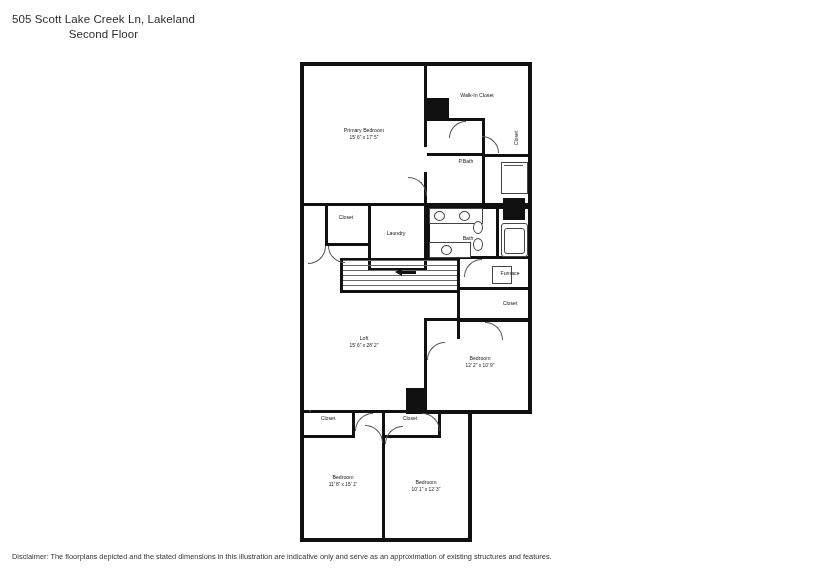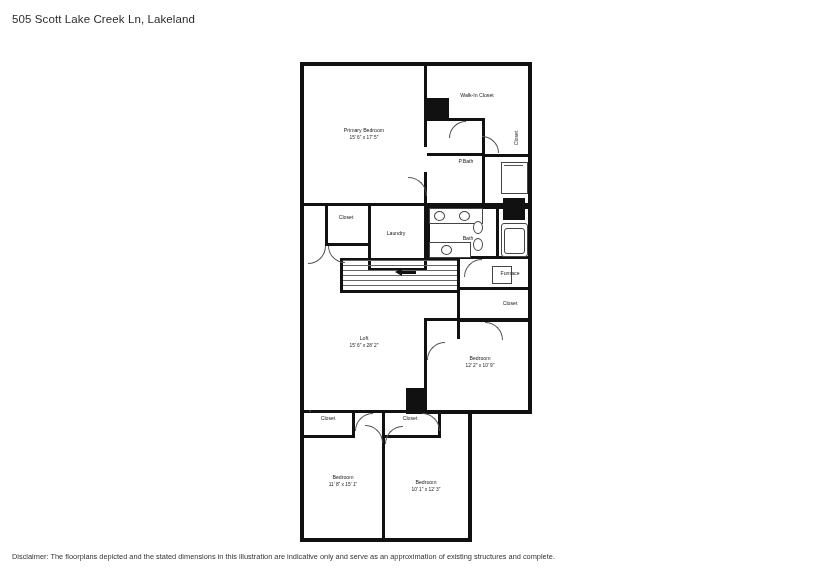--- a/index.html
+++ b/index.html
@@ -98,20 +98,21 @@
     border-bottom: 4px solid transparent;
     border-right: 7px solid #111111;
   }
   .arrow-stem { position: absolute; background: #111111; height: 2.5px; }
 </style>
 </head>
 <body>
 
 <div id="header">
   <div class="line">505 Scott Lake Creek Ln, Lakeland</div>
+  <div class="line">Second Floor</div>
 </div>
 
 <div id="plan">
 
   <div class="wall" style="left:4px; top:2px; width:232px; height:4px;"></div>
 
   <div class="wall" style="left:4px; top:2px; width:4px; height:144px;"></div>
 
   <div class="wall" style="left:4px; top:146px; width:4px; height:204px;"></div>
 
@@ -280,14 +281,14 @@
   </div>
 
   <div class="label" style="left:130px; top:418px;">
     <span class="name">Bedroom</span>
     <span class="dims">10' 1" x 12' 3"</span>
   </div>
 
 </div>
 
 <div id="footer">
-  <div class="line">Disclaimer: The floorplans depicted and the stated dimensions in this illustration are indicative only and serve as an approximation of existing structures and complete.</div>
+  <div class="line">Disclaimer: The floorplans depicted and the stated dimensions in this illustration are indicative only and serve as an approximation of existing structures and features.</div>
 </div>
 
 </body></html>

